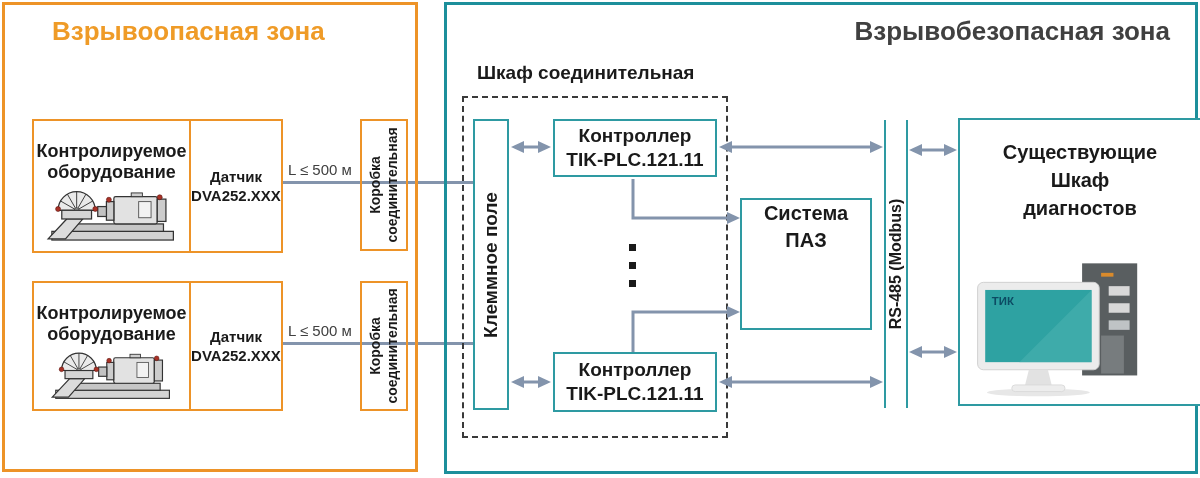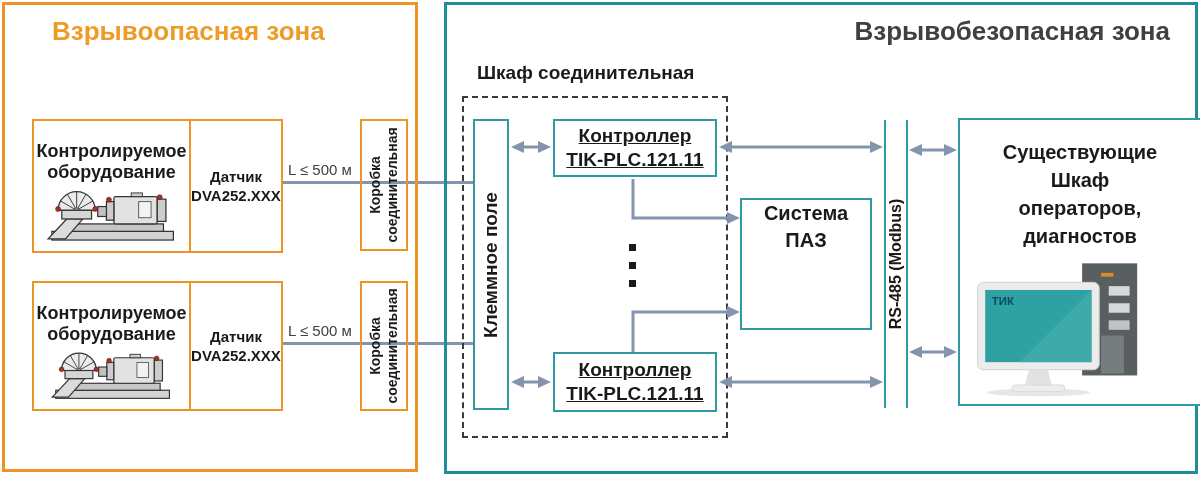--- a/index.html
+++ b/index.html
@@ -33,21 +33,21 @@
   .vwrap{overflow:visible;}
   .vtext{position:absolute;left:50%;top:50%;transform:translate(-50%,-50%) rotate(-90deg);
          white-space:nowrap;text-align:center;font-weight:700;}
   .jbox-text{font-size:14px;line-height:17px;}
   .jbox-text span{display:block;}
   
   .cabinet-dashed{left:462px;top:96px;width:266px;height:342px;border:2px dashed #3a3a3a;background:transparent;}
   .cabinet-title{left:477px;top:62px;font-size:19px;font-weight:700;white-space:nowrap;}
   .terminal{left:473px;top:119px;width:36px;height:291px;}
   .terminal .vtext{font-size:19px;}
-  .controller{left:553px;width:164px;display:flex;align-items:center;justify-content:center;text-align:center;text-decoration:underline;}
+  .controller{left:553px;width:164px;display:flex;align-items:center;justify-content:center;text-align:center;}
   .controller .lines{font-size:19px;font-weight:700;line-height:24px;}
   .controller .lines span{display:block;}
   .dot{width:7px;height:7px;background:#1a1a1a;}
   
   .paz{left:740px;top:198px;width:132px;height:132px;display:flex;justify-content:center;text-align:center;}
   .paz .lines{font-size:20px;font-weight:700;line-height:27px;}
   .paz .lines span{display:block;}
   
   .busline{width:2px;top:120px;height:288px;background:#2E9AA2;}
   .buslabel-wrap{left:852px;top:120px;width:88px;height:288px;}
@@ -197,21 +197,20 @@
   <div class="abs busline" style="left:884px;"></div>
   <div class="abs busline" style="left:906px;"></div>
   <div class="abs buslabel-wrap vwrap">
     <div class="vtext">RS-485 (Modbus)</div>
   </div>
 
   <div class="abs box-teal arm">
     <div class="arm-lines">
       <span>Существующие</span>
       <span>Шкаф</span>
-      <span>операторов,</span>
       <span>диагностов</span>
     </div>
     <svg width="190" height="146" viewBox="0 0 200 150">
       <rect x="118" y="8" width="58" height="118" fill="#595E60"></rect>
       <rect x="138" y="18" width="13" height="4" fill="#D98A2B"></rect>
       <rect x="146" y="32" width="22" height="10" fill="#D8D8D8"></rect>
       <rect x="146" y="50" width="22" height="10" fill="#D8D8D8"></rect>
       <rect x="146" y="68" width="22" height="10" fill="#BFC3C5"></rect>
       <rect x="138" y="84" width="24" height="40" fill="#777C7E"></rect>
       <ellipse cx="72" cy="144" rx="54" ry="4" fill="#E7E7E7"></ellipse>

